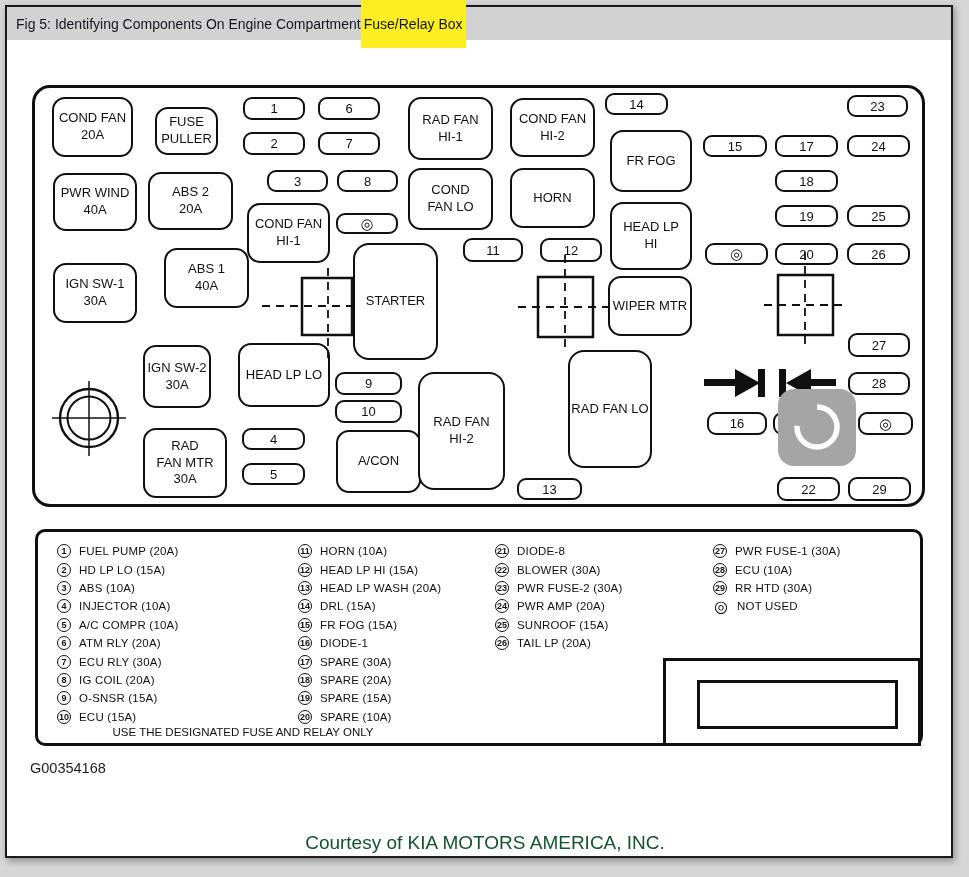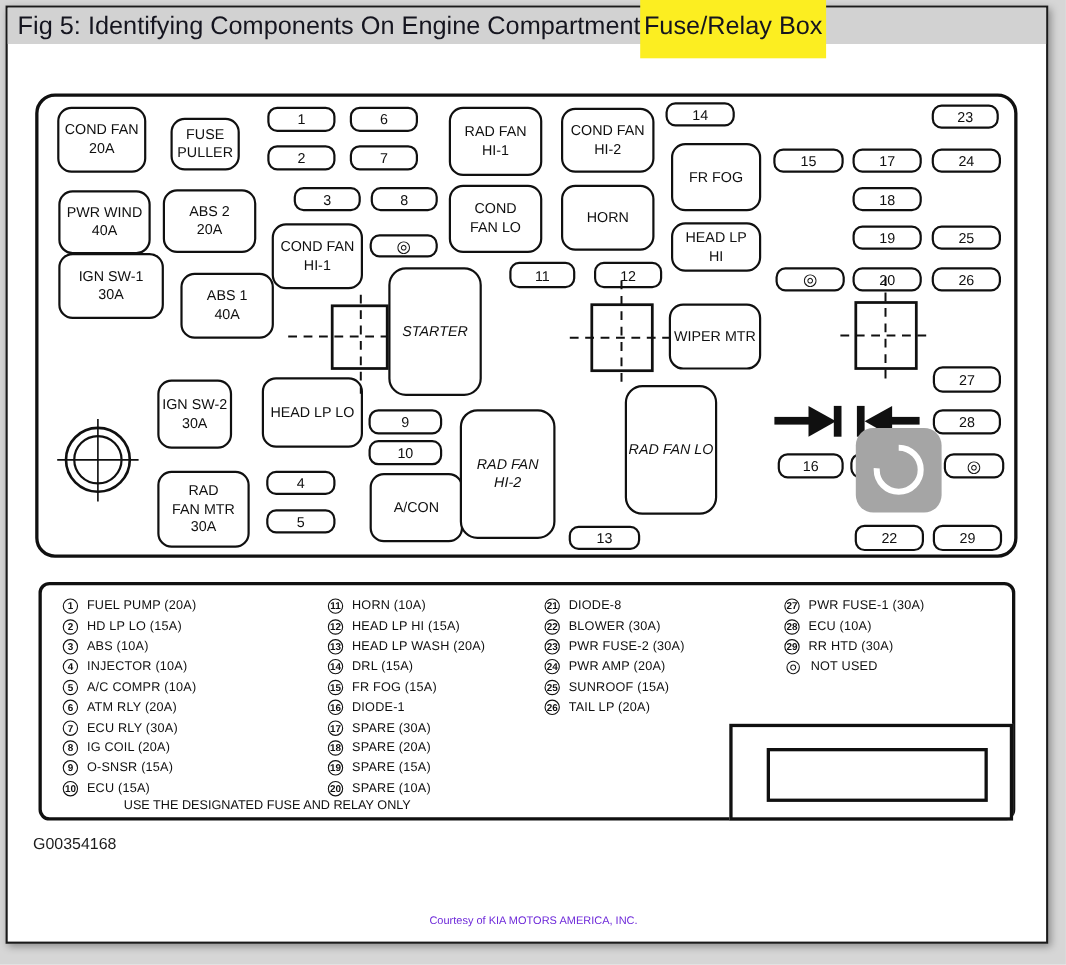--- a/index.html
+++ b/index.html
@@ -12,39 +12,39 @@
     overflow: hidden;
   }
   .panel {
     position: absolute; left: 5px; top: 5px; width: 948px; height: 853px;
     background: #ffffff; border: 2px solid #1a1a1a;
     box-shadow: 2px 3px 7px rgba(0,0,0,0.35);
   }
   .titlebar {
     position: absolute; left: 7px; top: 7px; width: 944px; height: 33px;
     background: #d2d2d2; display: flex; align-items: center;
-    padding-left: 9px; font-size: 23px; color: #15151f;
+    padding-left: 9px; font-size: 14px; color: #15151f;
   }
   .hl { background: #fcee21; padding: 16px 3px; }
 
   .fusebox {
     position: absolute; left: 32px; top: 85px; width: 893px; height: 422px;
     border: 3px solid #101010; border-radius: 18px; background: #fff;
   }
   .legendbox {
     position: absolute; left: 35px; top: 529px; width: 888px; height: 217px;
     border: 3px solid #101010; border-radius: 10px; background: #fff;
   }
   .bb {
     position: absolute; border: 2.5px solid #101010; border-radius: 13px;
     display: flex; align-items: center; justify-content: center;
     text-align: center; white-space: pre-line; font-size: 13px;
     line-height: 1.3; background: #fff;
   }
-  .r16 { border-radius: 16px; font-style: italic; }
+  .r16 { border-radius: 16px; }
   .sf {
     position: absolute; border: 2.5px solid #101010; border-radius: 9px;
     display: flex; align-items: center; justify-content: center;
     font-size: 13px; background: #fff;
   }
   .nf { font-size: 15px; }
 
   .svg-layer { position: absolute; left: 0; top: 0; pointer-events: none; }
 
   .spinner {
@@ -66,21 +66,21 @@
 
   .connector-outer {
     position: absolute; left: 663px; top: 658px; width: 258px; height: 88px;
     border: 3px solid #101010; background: #fff;
   }
   .connector-inner {
     position: absolute; left: 31px; top: 19px; width: 201px; height: 49px;
     border: 3px solid #101010; background: #fff;
   }
   .figid { position: absolute; left: 30px; top: 760px; font-size: 14.5px; color: #1c1c1c; }
-  .courtesy { position: absolute; left: 5px; top: 832px; width: 960px; text-align: center; font-size: 10px; color: #6d28d9; }
+  .courtesy { position: absolute; left: 5px; top: 832px; width: 960px; text-align: center; font-size: 19px; color: #14532d; }
 </style>
 </head>
 <body>
 
 <div class="panel"></div>
 
 <div class="titlebar">
   <span>Fig 5: Identifying Components On Engine Compartment </span>
     <span class="hl">Fuse/Relay Box</span>
 </div>
@@ -88,35 +88,35 @@
 <div class="fusebox"></div>
 
 <div class="bb" style="left:52px;top:97px;width:81px;height:60px">COND FAN
 20A</div>
 <div class="bb" style="left:155px;top:107px;width:63px;height:48px">FUSE
 PULLER</div>
 <div class="bb" style="left:53px;top:173px;width:84px;height:58px">PWR WIND
 40A</div>
 <div class="bb" style="left:148px;top:172px;width:85px;height:58px">ABS 2
 20A</div>
-<div class="bb" style="left:53px;top:230px;width:96px;height:60px">IGN SW-1
+<div class="bb" style="left:53px;top:263px;width:84px;height:60px">IGN SW-1
 30A</div>
 <div class="bb" style="left:164px;top:248px;width:85px;height:60px">ABS 1
 40A</div>
 <div class="bb" style="left:247px;top:203px;width:83px;height:60px">COND FAN
 HI-1</div>
 <div class="bb" style="left:408px;top:97px;width:85px;height:63px">RAD FAN
 HI-1</div>
 <div class="bb" style="left:510px;top:98px;width:85px;height:59px">COND FAN
 HI-2</div>
 <div class="bb" style="left:408px;top:168px;width:85px;height:62px">COND
 FAN LO</div>
 <div class="bb" style="left:510px;top:168px;width:85px;height:60px">HORN</div>
 <div class="bb" style="left:610px;top:130px;width:82px;height:62px">FR FOG</div>
-<div class="bb" style="left:610px;top:202px;width:82px;height:45px">HEAD LP
+<div class="bb" style="left:610px;top:202px;width:82px;height:68px">HEAD LP
 HI</div>
 <div class="bb" style="left:608px;top:276px;width:84px;height:60px">WIPER MTR</div>
 <div class="bb r16" style="left:353px;top:243px;width:85px;height:117px">STARTER</div>
 <div class="bb" style="left:143px;top:345px;width:68px;height:63px">IGN SW-2
 30A</div>
 <div class="bb" style="left:238px;top:343px;width:92px;height:64px">HEAD LP LO</div>
 <div class="bb" style="left:143px;top:428px;width:84px;height:70px">RAD
 FAN MTR
 30A</div>
 <div class="bb" style="left:336px;top:430px;width:85px;height:63px">A/CON</div>

